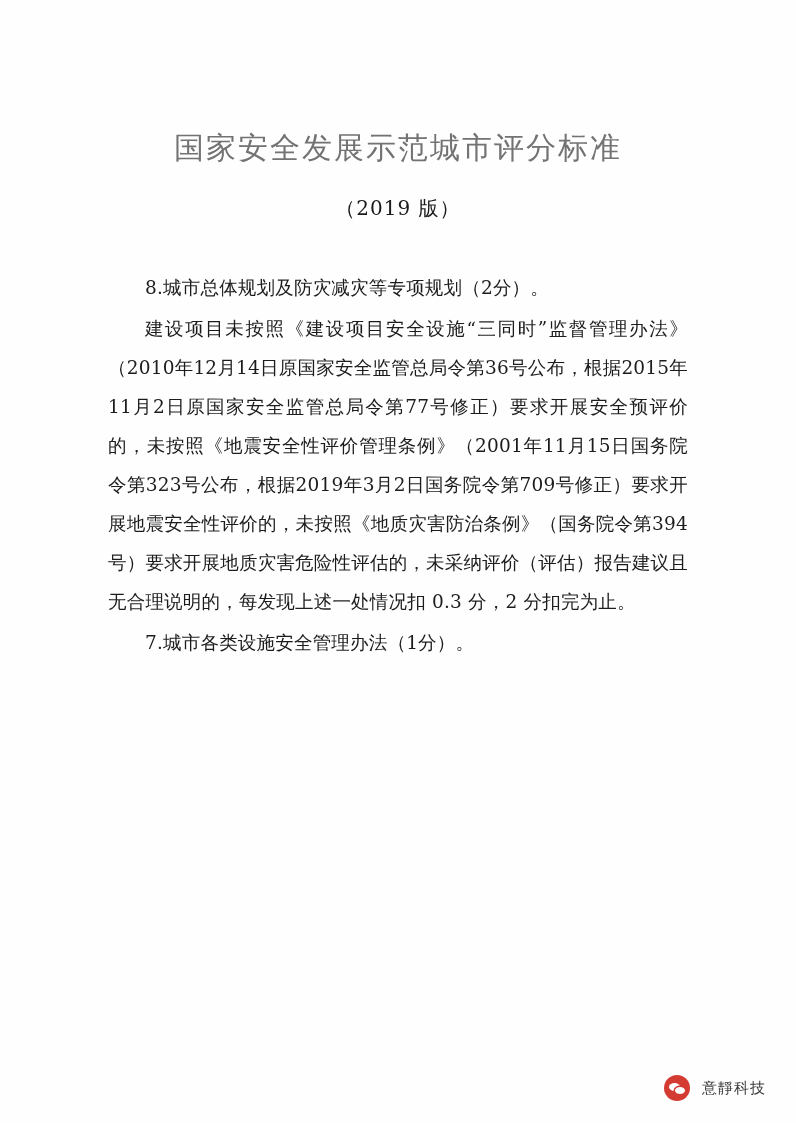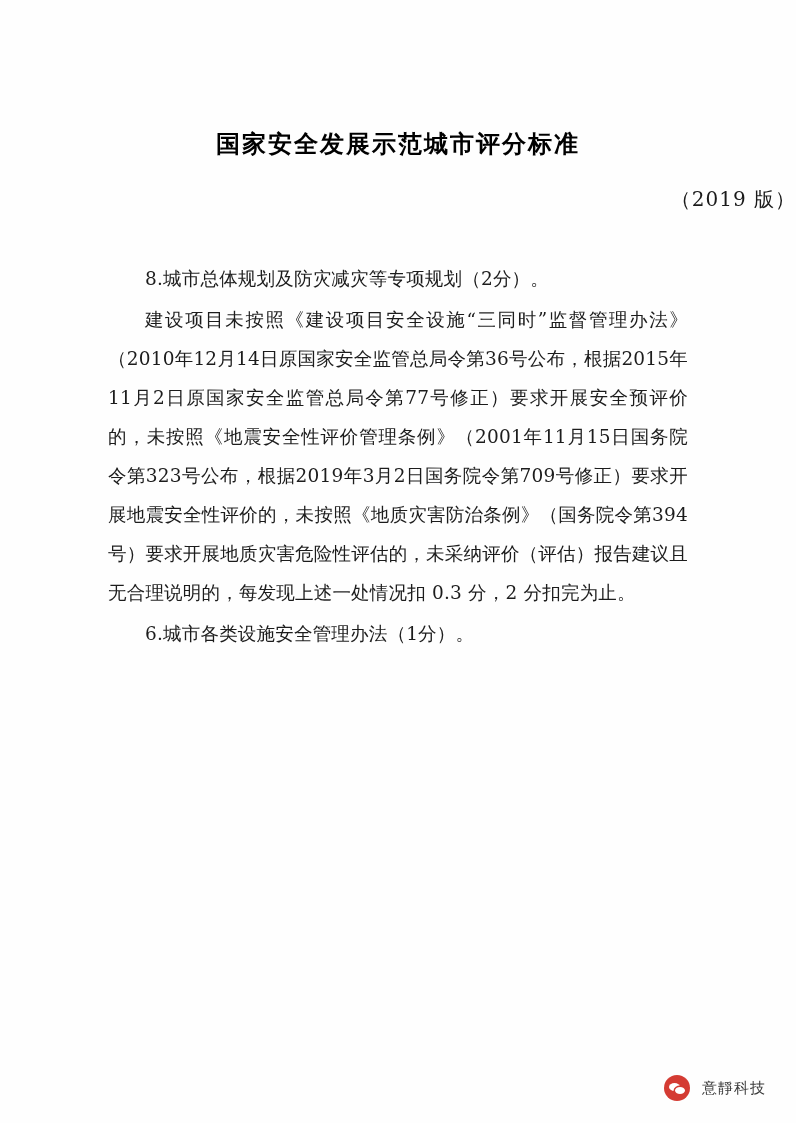--- a/index.html
+++ b/index.html
@@ -20,29 +20,29 @@
     left: 0; top: 0;
     width: 796px;
     height: 1123px;
     background: #fefefe;
   }
   .doc-title {
     margin: 0;
     padding-top: 128px;
     text-align: center;
     font-family: "DejaVu Sans", "Liberation Sans", sans-serif;
-    font-weight: bold;
-    font-size: 24px;
+    font-weight: normal;
+    font-size: 30px;
     letter-spacing: 2px;
-    color: #000000;
+    color: #737373;
   }
   .doc-subtitle {
     margin: 0;
     padding-top: 26px;
-    text-align: right;
+    text-align: center;
     font-family: "DejaVu Serif", "Liberation Serif", serif;
     font-size: 20px;
     letter-spacing: 1px;
     color: #1a1a1a;
   }
   .body-block {
     margin: 0 auto;
     width: 580px;
     padding-top: 46px;
   }
@@ -100,21 +100,21 @@
 <body>
 
 <div class="page">
 
   <h1 class="doc-title">国家安全发展示范城市评分标准</h1>
   <div class="doc-subtitle">（2019 版）</div>
 
   <div class="body-block">
     <p class="para">8.城市总体规划及防灾减灾等专项规划（2分）。</p>
     <p class="para">建设项目未按照《建设项目安全设施“三同时”监督管理办法》（2010年12月14日原国家安全监管总局令第36号公布，根据2015年11月2日原国家安全监管总局令第77号修正）要求开展安全预评价的，未按照《地震安全性评价管理条例》（2001年11月15日国务院令第323号公布，根据2019年3月2日国务院令第709号修正）要求开展地震安全性评价的，未按照《地质灾害防治条例》（国务院令第394号）要求开展地质灾害危险性评估的，未采纳评价（评估）报告建议且无合理说明的，每发现上述一处情况扣 0.3 分，2 分扣完为止。</p>
-    <p class="para">6.城市各类设施安全管理办法（1分）。</p>
+    <p class="para">7.城市各类设施安全管理办法（1分）。</p>
   </div>
 
   <div class="footer">
     <span class="wechat-badge"></span>
     <span class="footer-label">意靜科技</span>
   </div>
 
 </div>
 
 </body></html>

